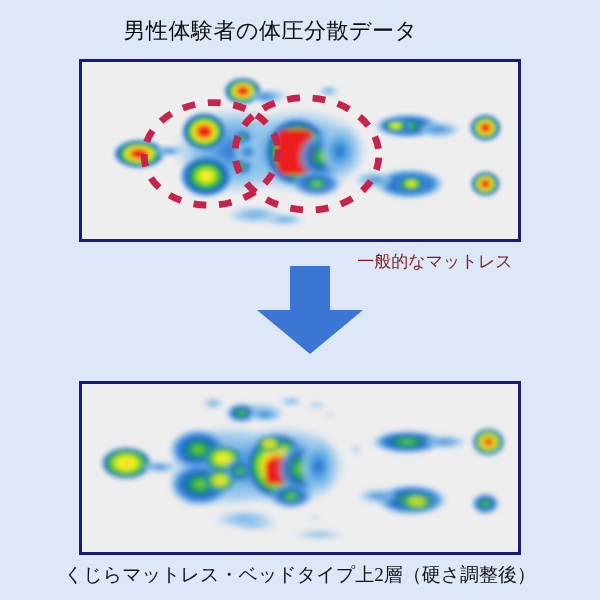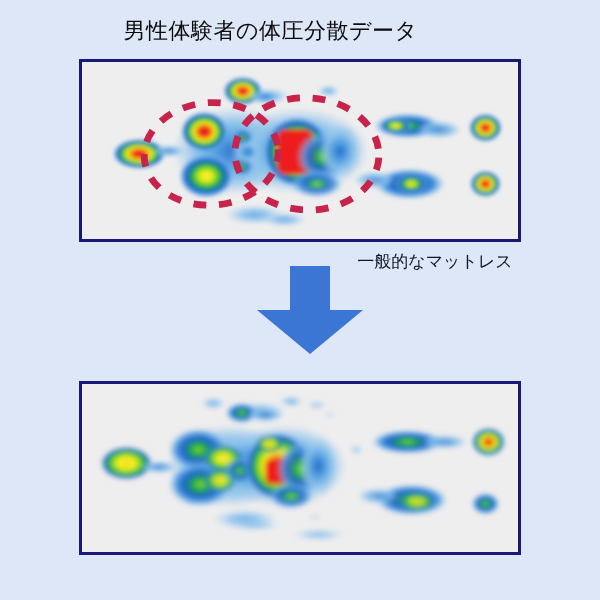--- a/index.html
+++ b/index.html
@@ -55,21 +55,21 @@
     width: 100%;
     height: 100%;
   }
   .caption-top {
     position: absolute;
     left: 300px;
     top: 250px;
     width: 270px;
     text-align: center;
     font-size: 17px;
-    color: #0f172a;
+    color: #7f1d1d;
   }
   .caption-bottom {
     position: absolute;
     left: 0;
     top: 562px;
     width: 600px;
     text-align: center;
     font-size: 19px;
     color: #111;
   }
@@ -308,14 +308,15 @@
         <ellipse cx="334" cy="120" rx="36" ry="16" fill="url(#bMid)"></ellipse>
         <ellipse cx="340" cy="122" rx="18" ry="10" fill="url(#bYel)" opacity="0.75"></ellipse>
         <ellipse cx="300" cy="116" rx="20" ry="8" fill="url(#bCool)" opacity="0.75"></ellipse>
 
         <ellipse cx="412" cy="60" rx="16" ry="14" fill="url(#bHot)"></ellipse>
         <ellipse cx="409" cy="124" rx="14" ry="11" fill="url(#bMid)"></ellipse>
       </g>
     </svg>
   </div>
 
+  <div class="caption-bottom">くじらマットレス・ベッドタイプ上2層（硬さ調整後）</div>
 
 </div>
 
 </body></html>

